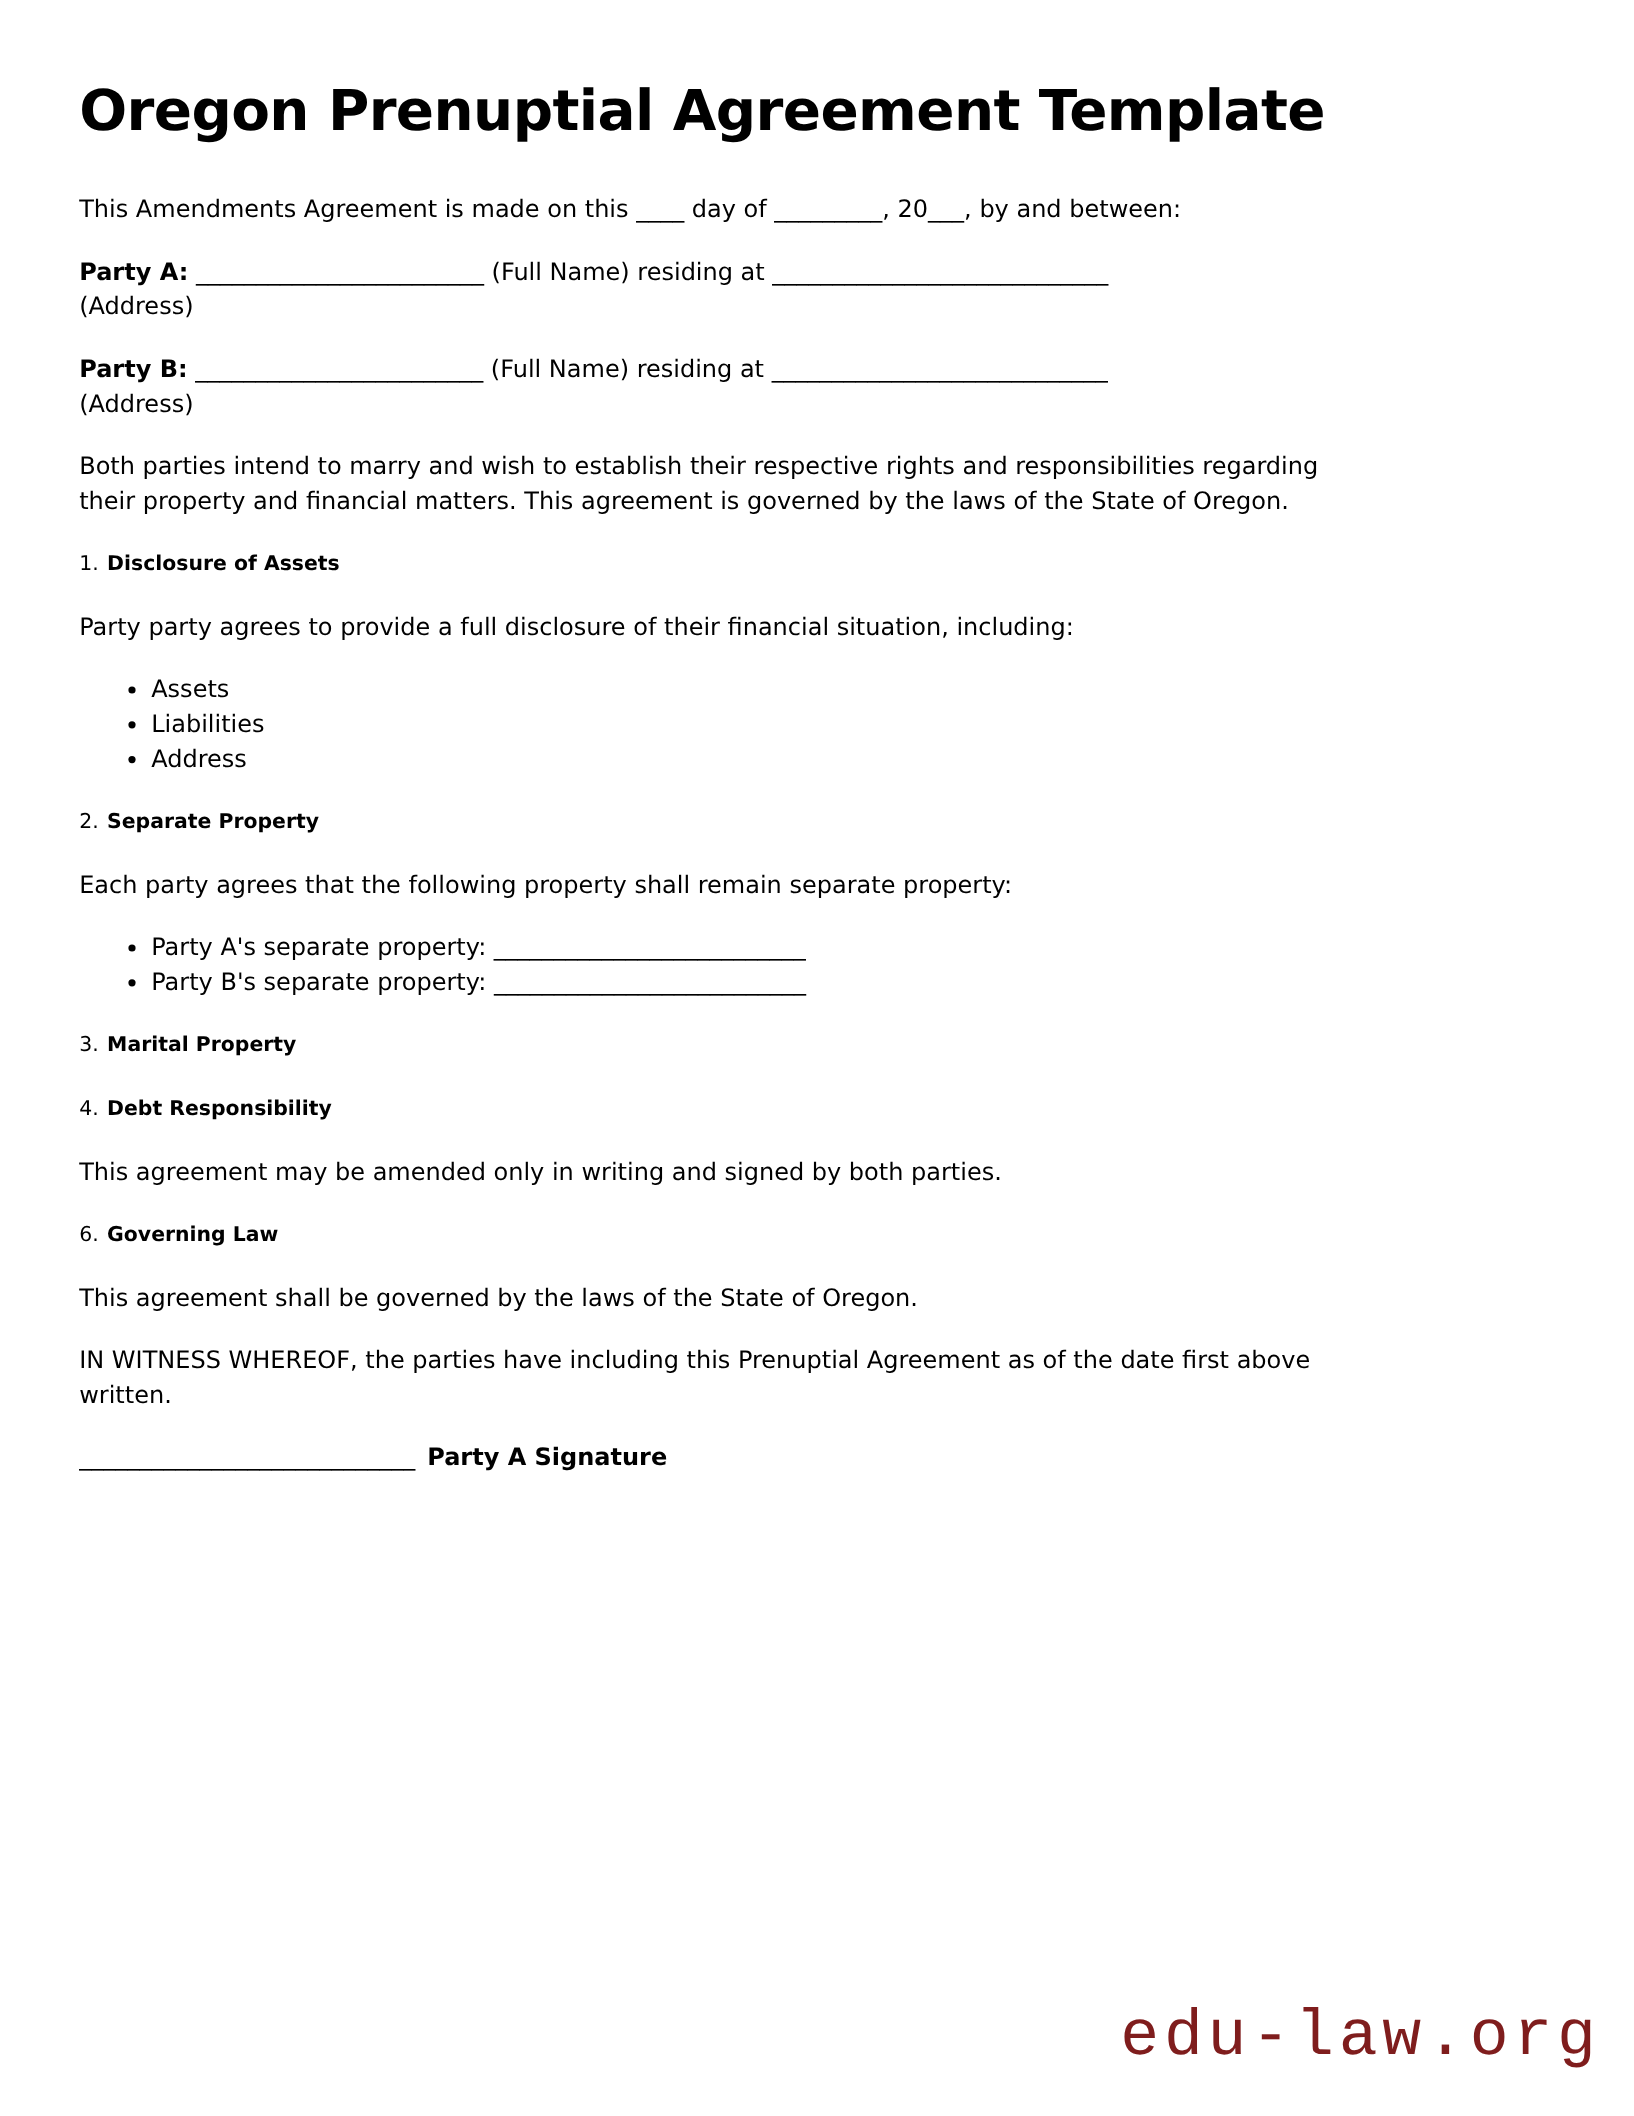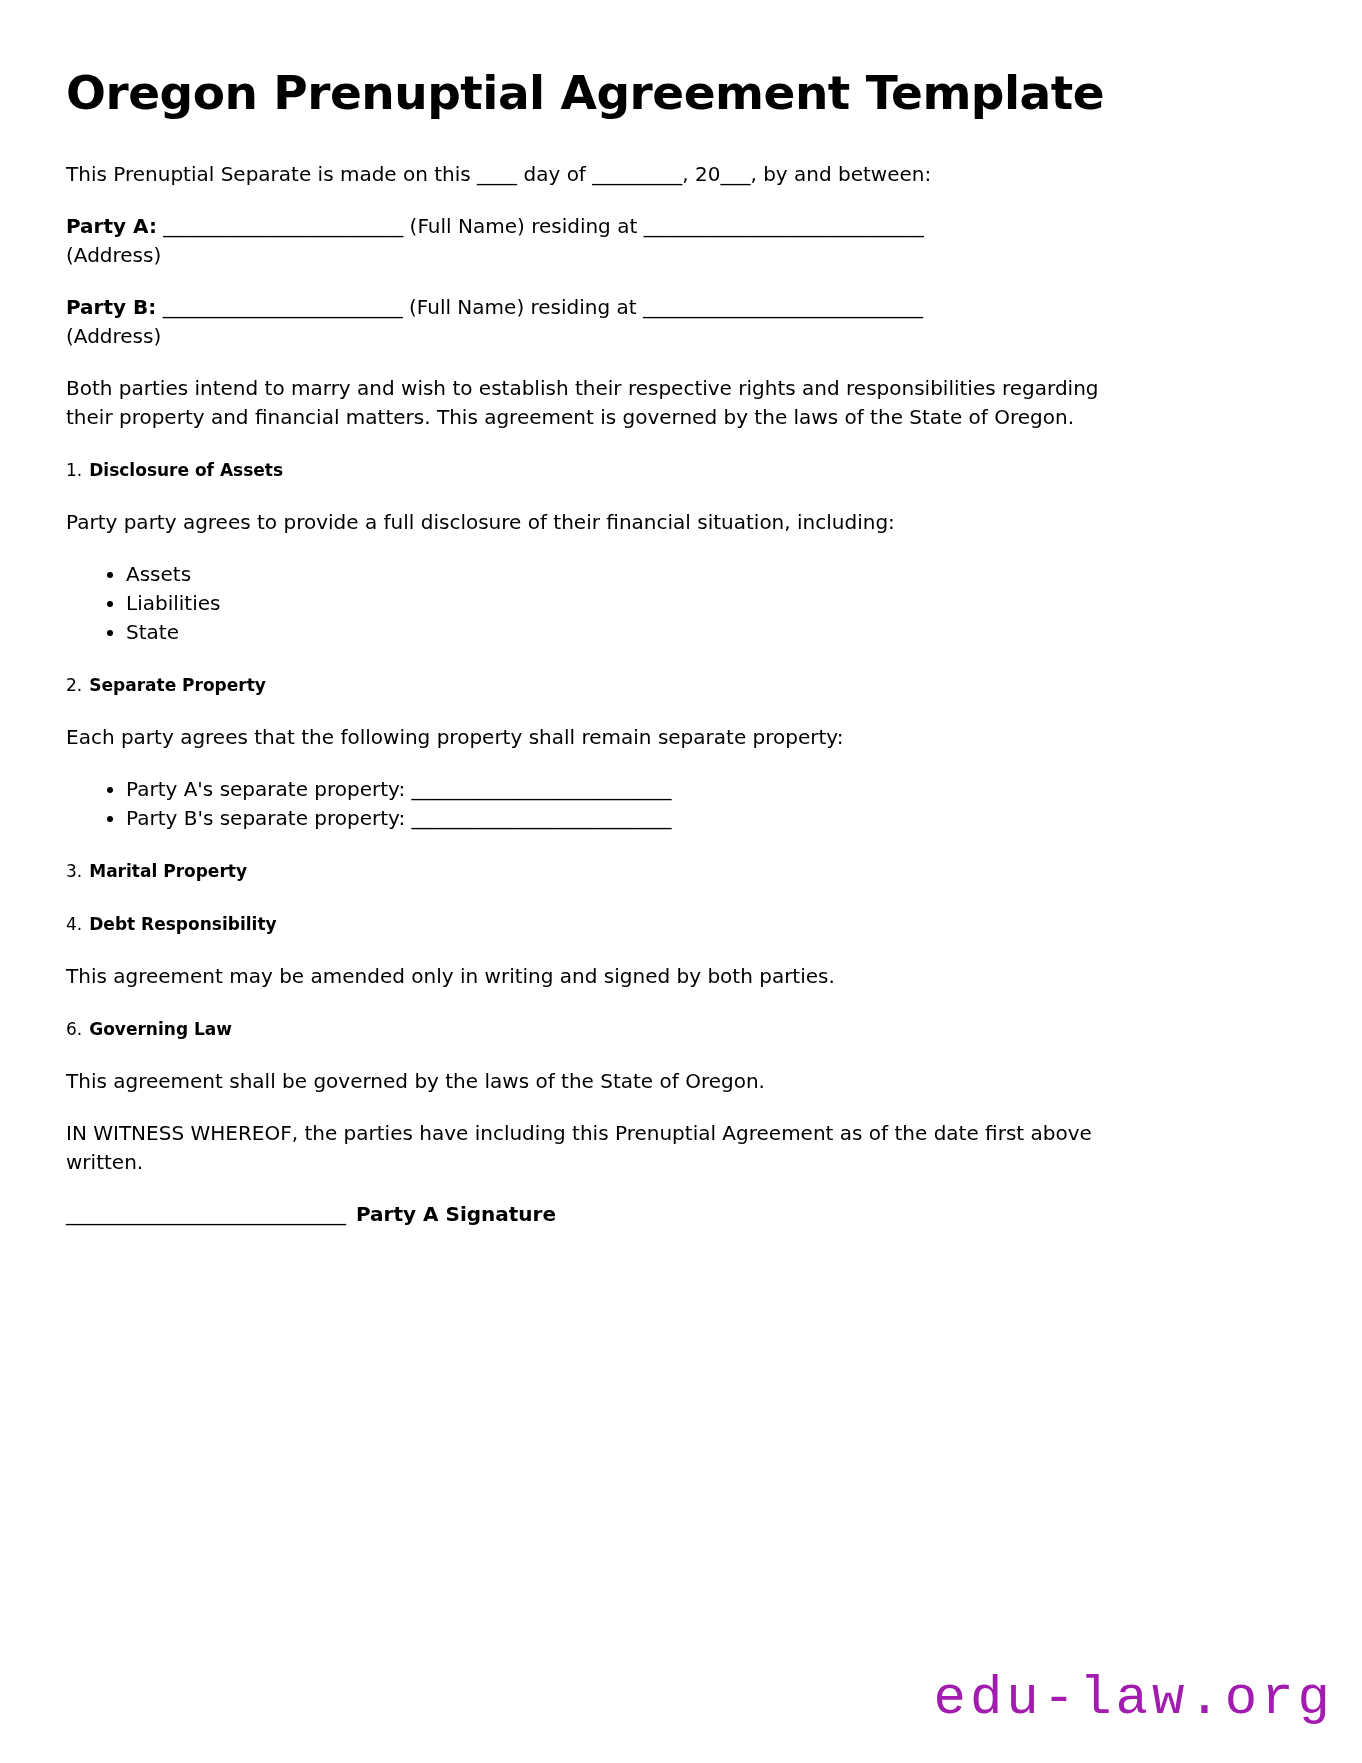--- a/index.html
+++ b/index.html
@@ -42,45 +42,45 @@
     margin: 0;
   }
   .signature-label { margin-left: 10px; font-weight: bold; }
   .watermark {
     position: absolute;
     top: 1668px;
     right: 28px;
     font-family: "Liberation Mono", "DejaVu Sans Mono", monospace;
     font-size: 54px;
     letter-spacing: 4px;
-    color: #a21caf; 
+    color: #7f1d1d; 
     white-space: nowrap;
   }
 </style>
 </head>
 <body>
 
 <div class="page">
 
   <h1 class="doc-title">Oregon Prenuptial Agreement Template</h1>
 
-  <p>This Prenuptial Separate is made on this ____ day of _________, 20___, by and between:</p>
+  <p>This Amendments Agreement is made on this ____ day of _________, 20___, by and between:</p>
 
   <p><strong>Party A:</strong><span> ________________________ (Full Name) residing at ____________________________</span><br><span>(Address)</span></p>
 
   <p><strong>Party B:</strong><span> ________________________ (Full Name) residing at ____________________________</span><br><span>(Address)</span></p>
 
   <p>Both parties intend to marry and wish to establish their respective rights and responsibilities regarding their property and financial matters. This agreement is governed by the laws of the State of Oregon.</p>
 
   <p class="section-heading"><span class="section-number">1.</span><strong>Disclosure of Assets</strong></p>
   <p>Party party agrees to provide a full disclosure of their financial situation, including:</p>
   <ul>
     <li>Assets</li>
     <li>Liabilities</li>
-    <li>State</li>
+    <li>Address</li>
   </ul>
 
   <p class="section-heading"><span class="section-number">2.</span><strong>Separate Property</strong></p>
   <p>Each party agrees that the following property shall remain separate property:</p>
   <ul>
     <li>Party A's separate property: __________________________</li>
     <li>Party B's separate property: __________________________</li>
   </ul>
 
   <p class="section-heading"><span class="section-number">3.</span><strong>Marital Property</strong></p>

